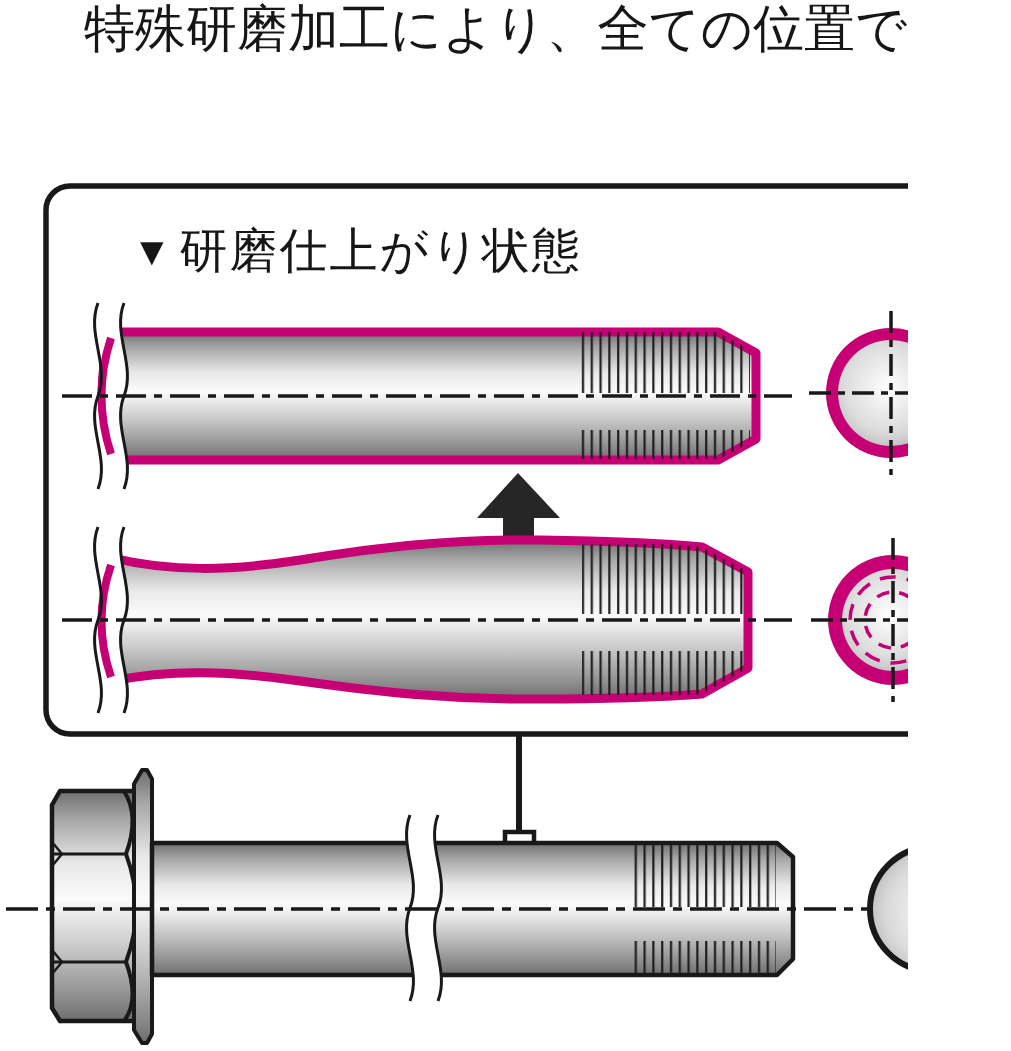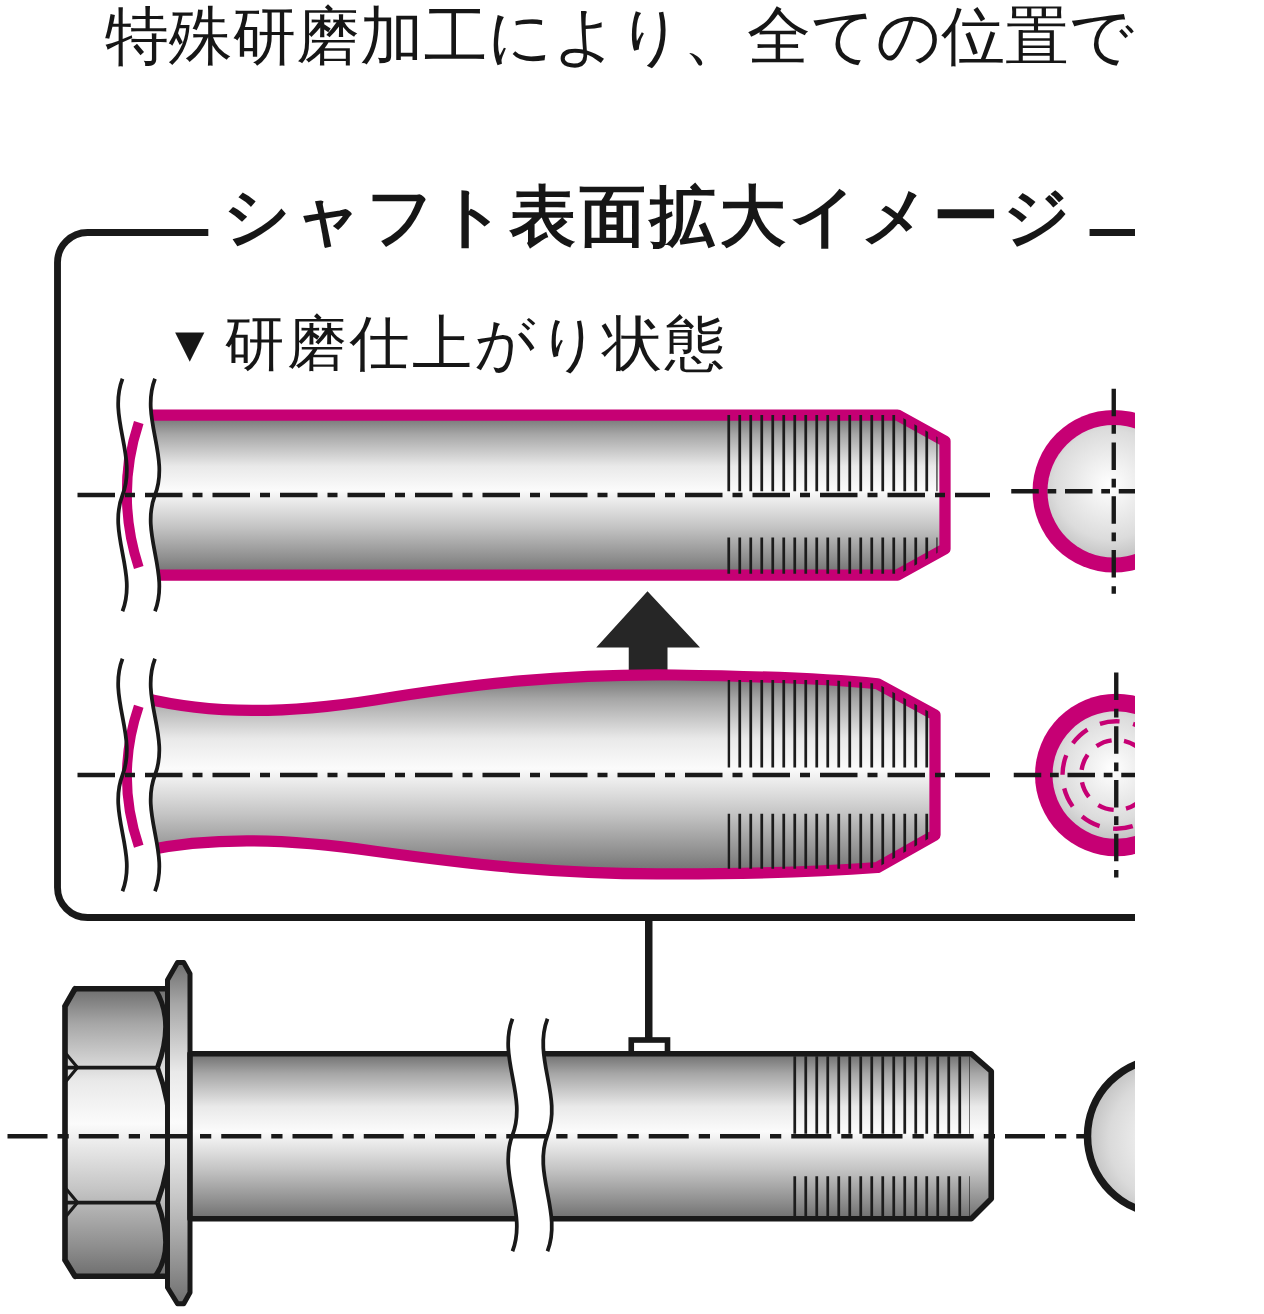--- a/index.html
+++ b/index.html
@@ -12,35 +12,34 @@
     position:absolute;left:84px;top:0px;font-size:51px;line-height:57px;
     font-weight:500;letter-spacing:0px;white-space:nowrap;
   }
   .diagram-svg{position:absolute;left:0;top:0;z-index:1;}
   .panel-title{
     position:absolute;left:519px;top:146px;transform:translateX(-50%);
     z-index:2;background:#fff;padding:0 12px;font-size:53px;line-height:56px;
     font-weight:600;letter-spacing:3px;white-space:nowrap;
   }
   .polish-label{
-    position:absolute;left:132px;top:249px;z-index:2;font-size:48px;line-height:54px;
+    position:absolute;left:132px;top:224px;z-index:2;font-size:48px;line-height:54px;
     font-weight:500;letter-spacing:2px;white-space:nowrap;
   }
   .polish-label .tri{font-size:40px;margin-right:6px;vertical-align:2px;}
 </style>
 </head>
 <body>
 
 <div class="stage">
 
   <div class="heading">
     <div>特殊研磨加工により、全ての位置で</div>
   </div>
 
-  <div class="panel-title">シャフト表面拡大イメージ</div>
 
   <div class="polish-label"><span class="tri">▼</span><span>研磨仕上がり状態</span></div>
 
   <svg class="diagram-svg" width="1011" height="1051" viewBox="0 0 1011 1051">
     <defs>
       <linearGradient id="metalV" x1="0" y1="0" x2="0" y2="1">
         <stop offset="0" stop-color="#6e6e6e"></stop>
         <stop offset="0.12" stop-color="#a6a6a6"></stop>
         <stop offset="0.32" stop-color="#e9e9e9"></stop>
         <stop offset="0.47" stop-color="#fbfbfb"></stop>

